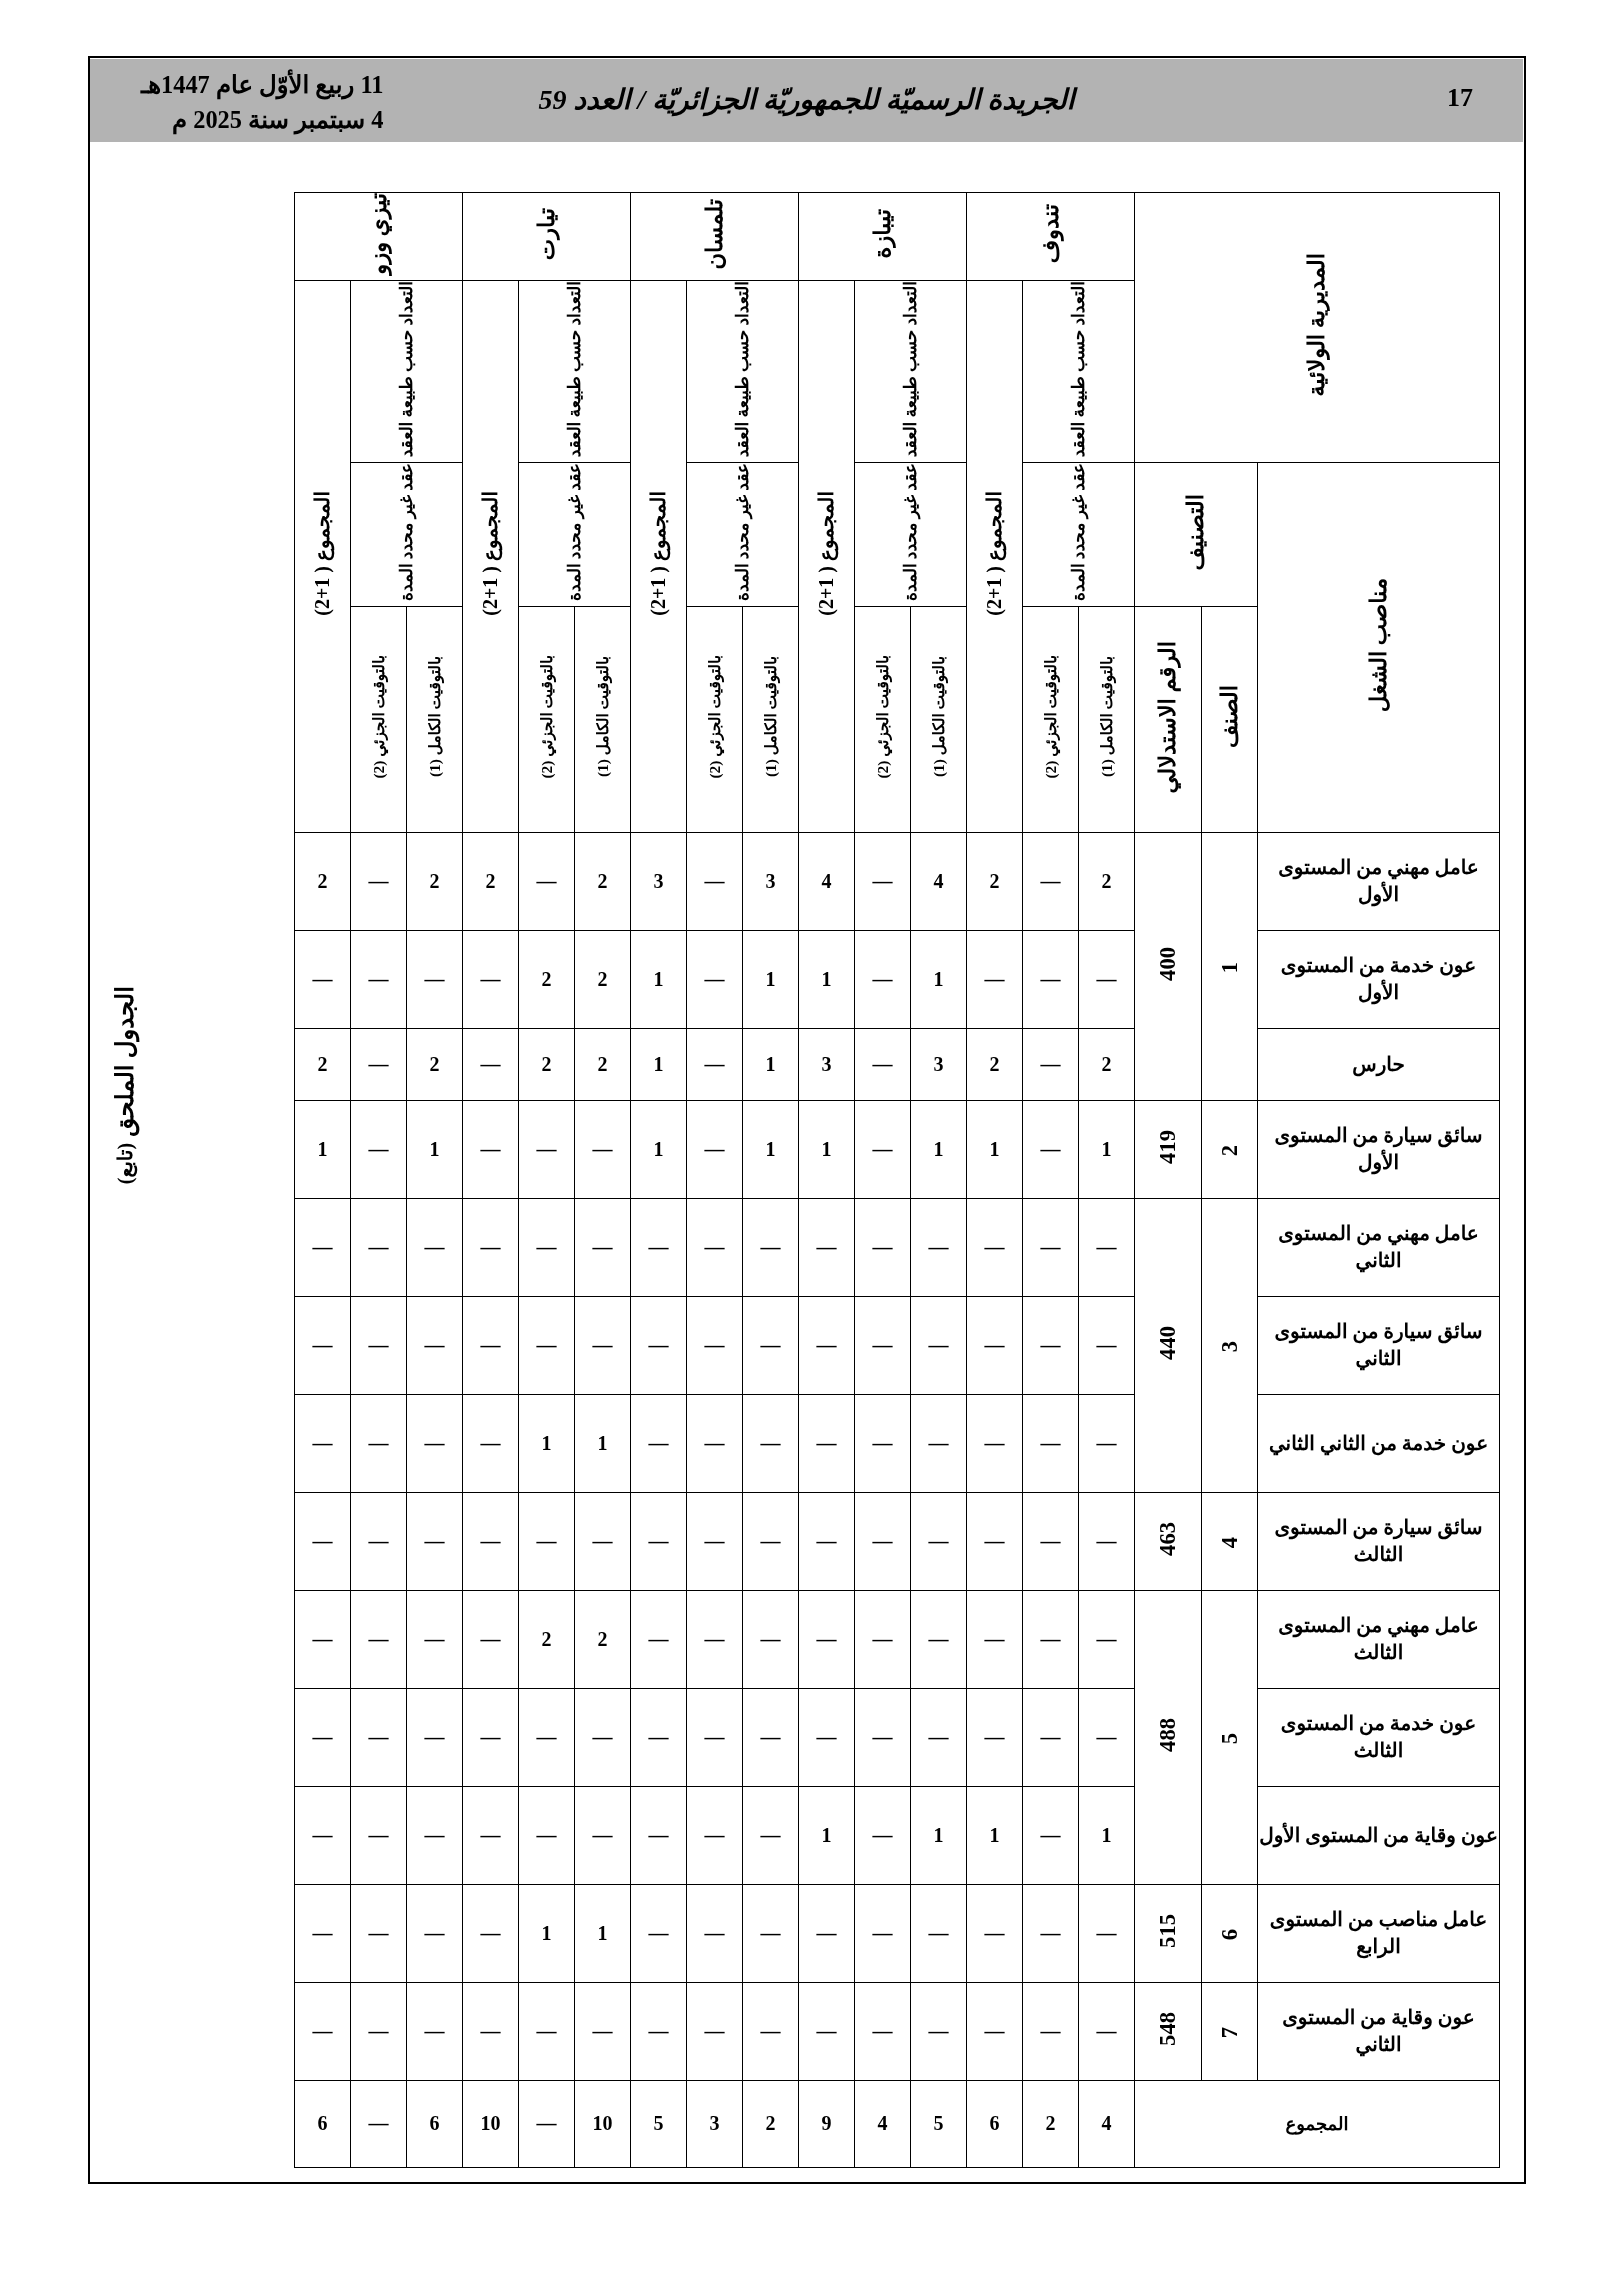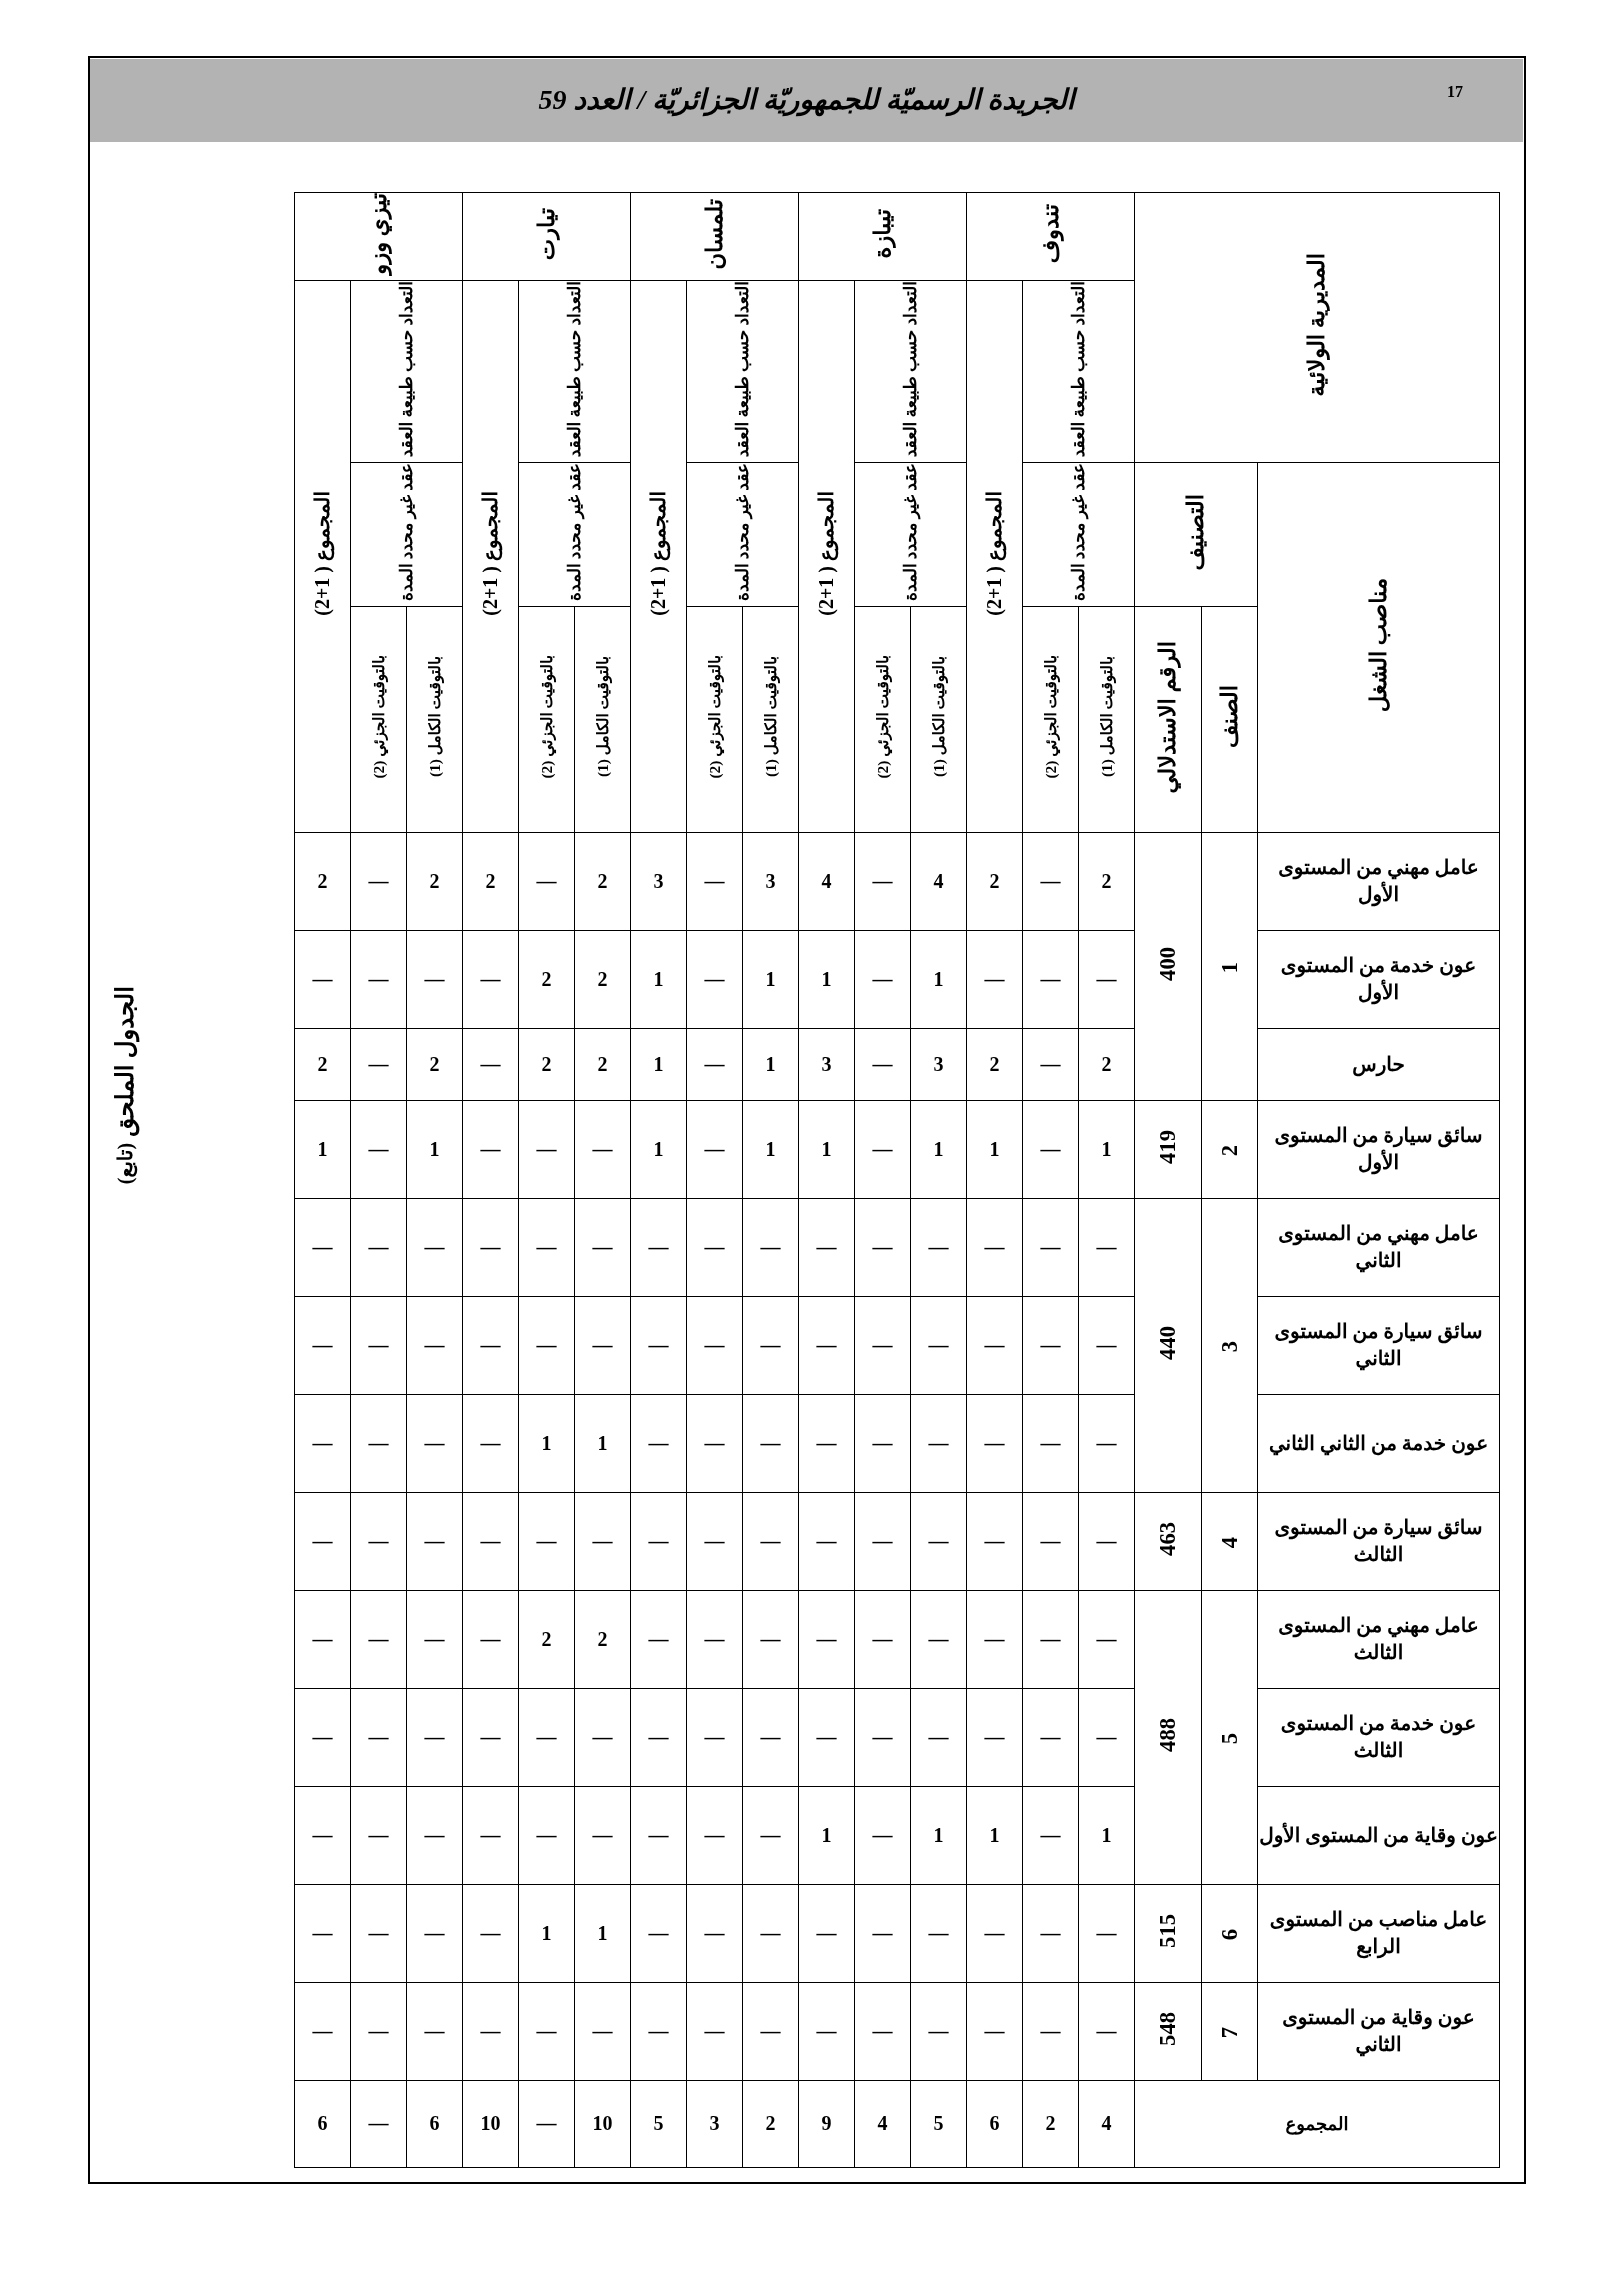--- a/index.html
+++ b/index.html
@@ -35,23 +35,23 @@
     top: 59px;
     width: 1433px;
     height: 83px;
     background: #b3b3b3;
     box-sizing: border-box;
     display: flex;
     align-items: center;
   }
   .header-page-no {
     position: absolute;
-    right: 60px;
+    right: 50px;
     top: 23.5px;
-    font-size: 16px;
+    font-size: 26px;
     font-weight: bold;
     color: #000;
   }
   .header-center {
     position: absolute;
     left: 0;
     right: 0;
     top: 23.5px;
     text-align: center;
     font-size: 28px;
@@ -168,20 +168,24 @@
 </head>
 <body>
 
 <div class="page">
 
   <div class="frame"></div>
 
   <div class="header-band">
     <div class="header-page-no">17</div>
     <div class="header-center">الجريدة الرسميّة للجمهوريّة الجزائريّة / العدد 59</div>
+    <div class="header-left">
+      <div>11 ربيع الأوّل عام 1447هـ</div>
+      <div>4 سبتمبر سنة 2025 م</div>
+    </div>
   </div>
 
   <div class="side-caption">
     <span>الجدول الملحق</span>
     <span class="sub">(تابع)</span>
   </div>
 
   <table class="grid">
     <colgroup>
       <col style="width:242px">

